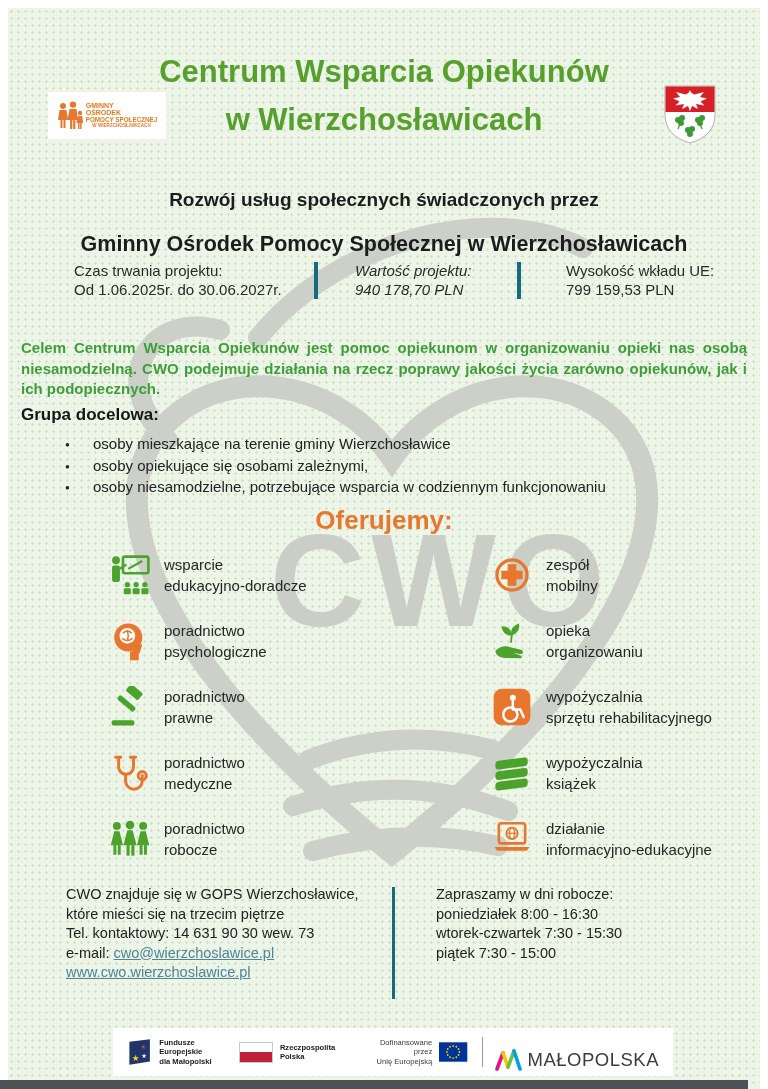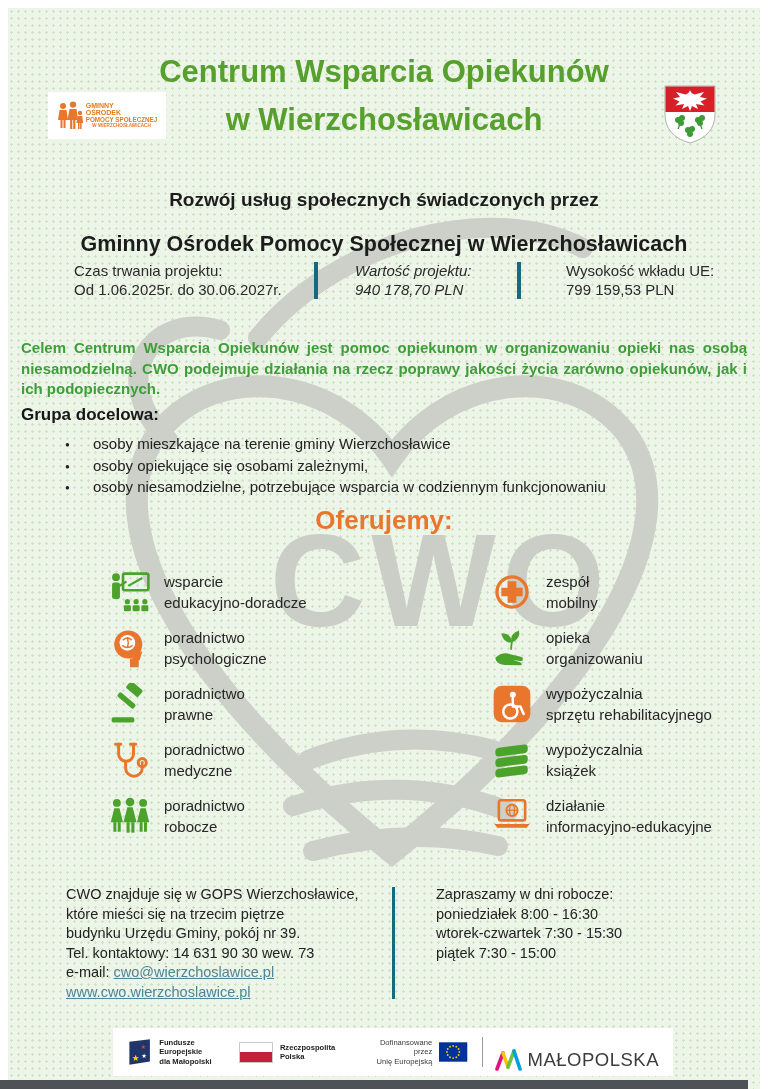--- a/index.html
+++ b/index.html
@@ -50,21 +50,21 @@
 
   
   .bullets { left: 55px; top: 425px; list-style: none; font-size: 15px; line-height: 21.5px; color: #222; }
   .bullets li { position: relative; padding-left: 30px; }
   .bullets li::before { content: "●"; position: absolute; left: 2px; top: 1px; font-size: 8px; color: #222; }
 
   .oferujemy { left: 0; right: 0; top: 497px; text-align: center; font-weight: bold;
                color: #e8762d; font-size: 26px; }
 
   
-  .offers-col { display: flex; flex-direction: column; gap: 6px; margin-top: 17px; }
+  .offers-col { display: flex; flex-direction: column; gap: 16px; }
   .offers-left { left: 100px; top: 542px; }
   .offers-right { left: 482px; top: 542px; }
   .offer-item { display: flex; align-items: center; gap: 12px; height: 50px; }
   .offer-icon { width: 44px; height: 44px; flex: none; display: flex; align-items: center; justify-content: center; }
   .offer-label { font-size: 15px; line-height: 21px; color: #262626; }
 
   
   .contact-left { left: 58px; top: 877px; font-size: 14.5px; line-height: 19.5px; color: #222; }
   .contact-right { left: 428px; top: 877px; font-size: 14.5px; line-height: 19.5px; color: #222; }
   .cdiv { left: 384px; top: 879px; width: 3px; height: 112px; background: #156a80; }
@@ -348,21 +348,20 @@
         <span class="offer-label">
           <div>działanie</div>
           <div>informacyjno-edukacyjne</div>
         </span>
       </div>
     </div>
 
     <div class="section contact-left">
       <div>CWO znajduje się w GOPS Wierzchosławice,</div>
       <div>które mieści się na trzecim piętrze</div>
-      <div>budynku Urzędu Gminy, pokój nr 39.</div>
       <div>Tel. kontaktowy: 14 631 90 30 wew. 73</div>
       <div><span>e-mail: </span><a class="link">cwo@wierzchoslawice.pl</a></div>
       <div><a class="link">www.cwo.wierzchoslawice.pl</a></div>
     </div>
     <div class="section cdiv"></div>
     <div class="section contact-right">
       <div>Zapraszamy w dni robocze:</div>
       <div>poniedziałek 8:00 - 16:30</div>
       <div>wtorek-czwartek 7:30 - 15:30</div>
       <div>piątek 7:30 - 15:00</div>

